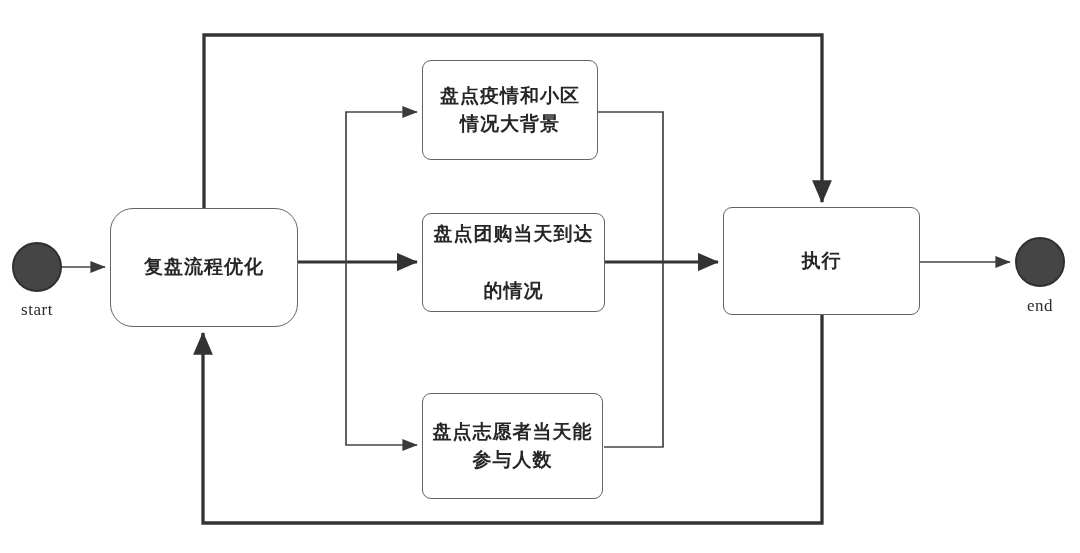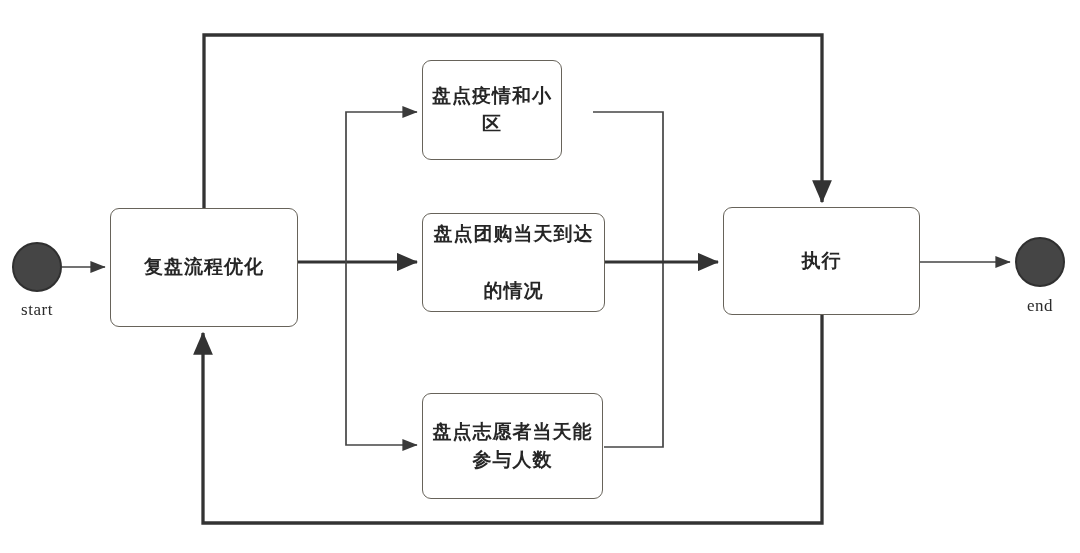--- a/index.html
+++ b/index.html
@@ -52,22 +52,22 @@
   .terminal-label {
     position: absolute;
     z-index: 2;
     width: 90px;
     text-align: center;
     font-size: 17px;
     font-weight: 400;
     color: #2b2b2b;
     letter-spacing: 0.5px;
   }
-  .node-review   { left: 110px; top: 208px; width: 188px; height: 119px; }
-  .node-epidemic { left: 422px; top:  60px; width: 140px; height: 100px; }
+  .node-review   { left: 110px; top: 208px; width: 188px; height: 119px; border-radius: 23px; }
+  .node-epidemic { left: 422px; top:  60px; width: 176px; height: 100px; }
   .node-groupbuy { left: 422px; top: 213px; width: 183px; height:  99px; gap: 28px; }
   .node-volunteer{ left: 422px; top: 393px; width: 181px; height: 106px; }
   .node-execute  { left: 723px; top: 207px; width: 197px; height: 108px; }
   .start-circle  { left: 12px;   top: 242px; }
   .end-circle    { left: 1015px; top: 237px; }
   .start-label   { left: -8px;   top: 300px; }
   .end-label     { left: 995px;  top: 296px; }
 </style>
 </head>
 <body>
@@ -105,20 +105,21 @@
 
   <div class="terminal start-circle"></div>
   <div class="terminal-label start-label">start</div>
 
   <div class="node node-review">
     <span>复盘流程优化</span>
   </div>
 
   <div class="node node-epidemic">
     <span>盘点疫情和小区</span>
+    <span>情况大背景</span>
   </div>
 
   <div class="node node-groupbuy">
     <span>盘点团购当天到达</span>
     <span>的情况</span>
   </div>
 
   <div class="node node-volunteer">
     <span>盘点志愿者当天能</span>
     <span>参与人数</span>

